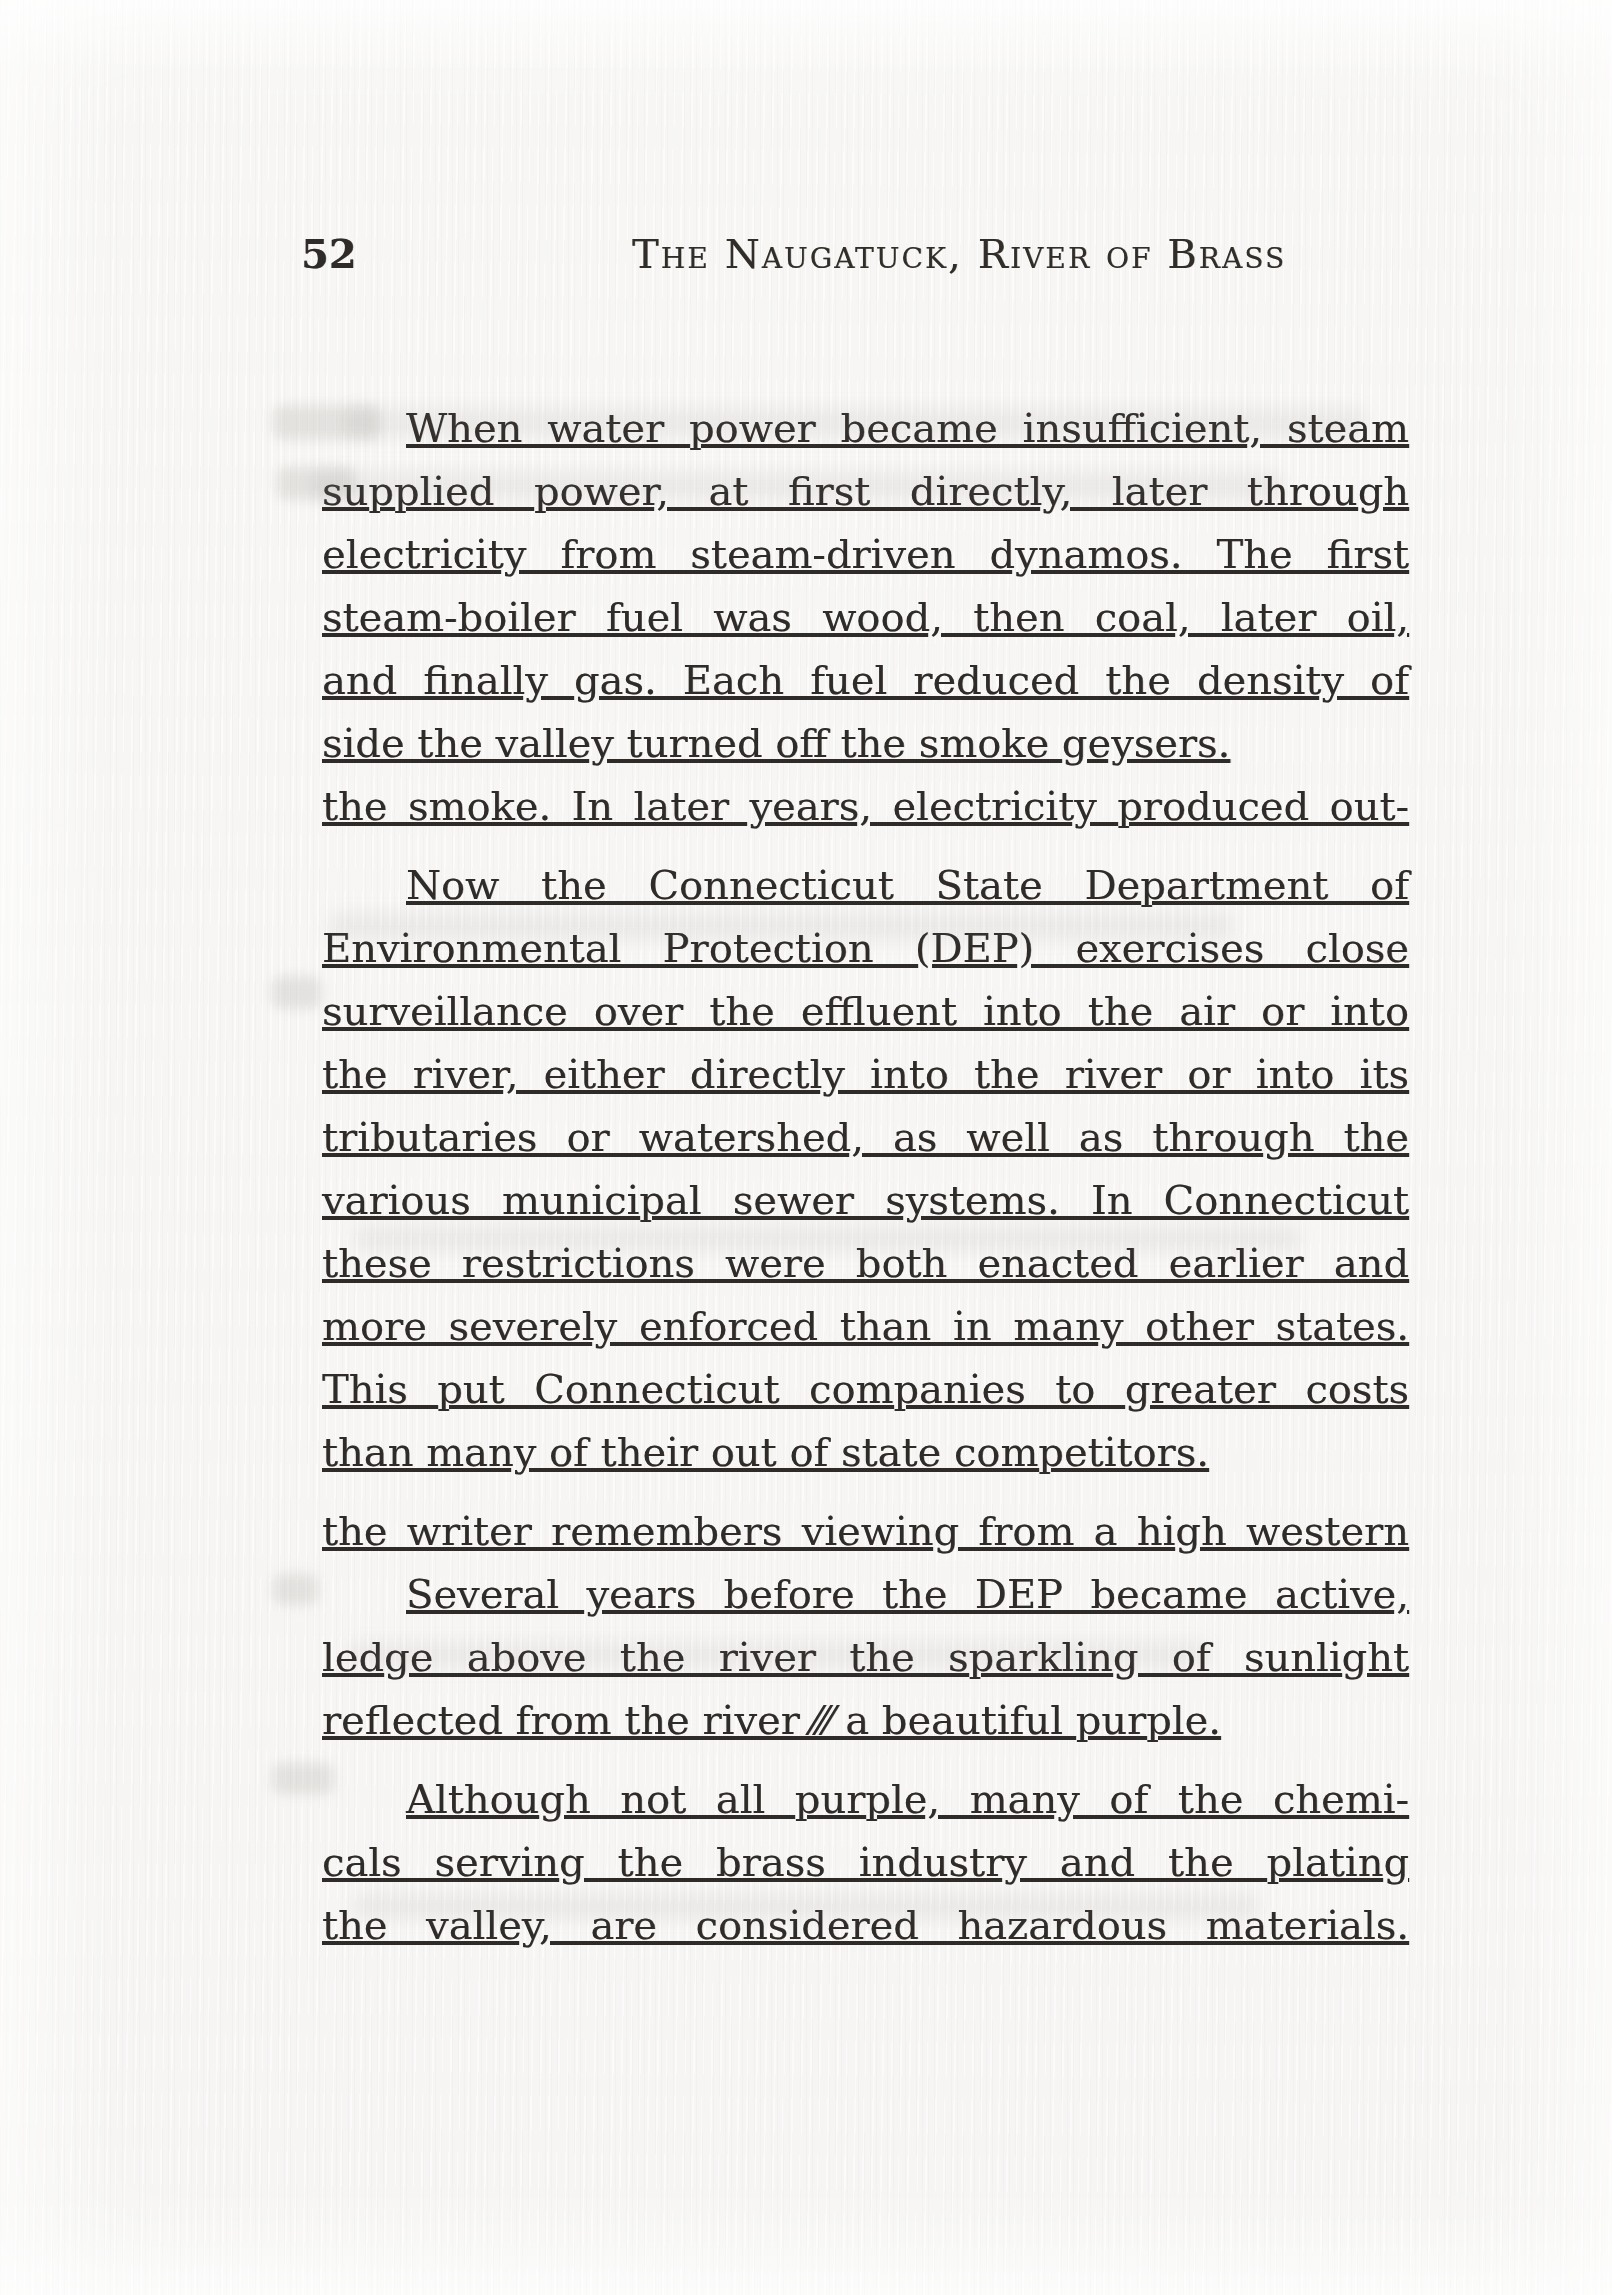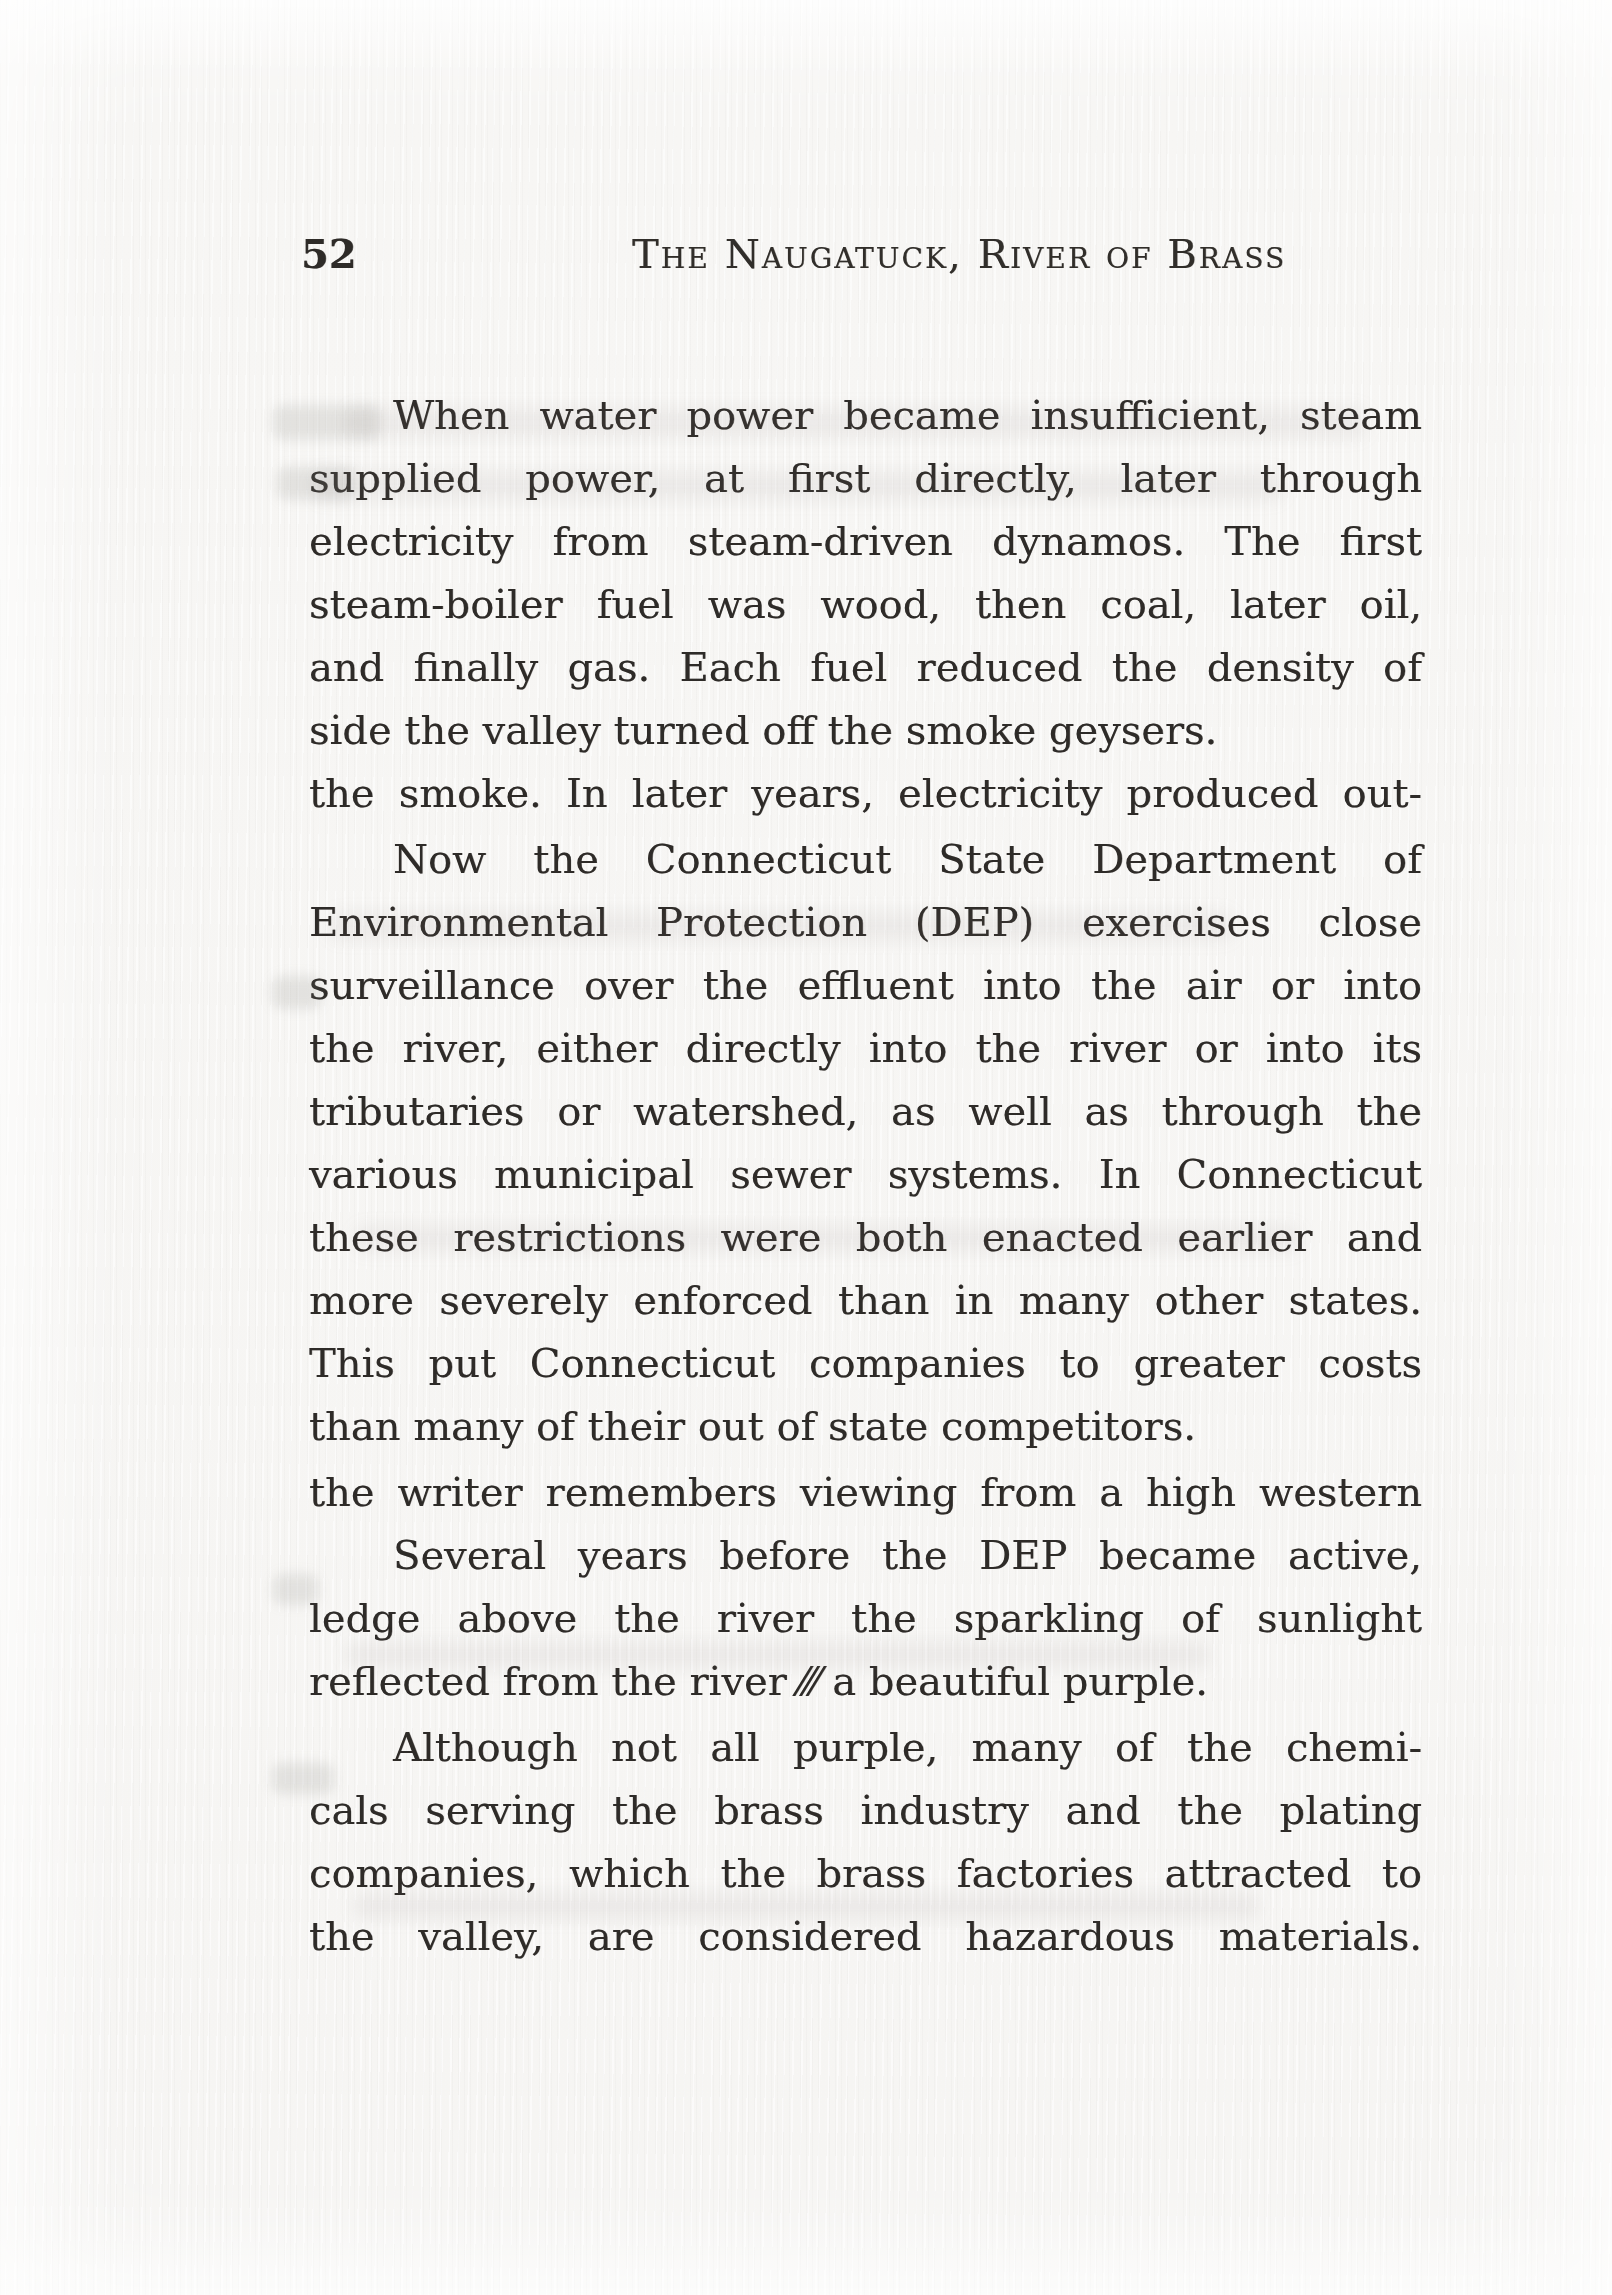--- a/index.html
+++ b/index.html
@@ -40,21 +40,21 @@
     text-align: center;
   }
 
   
   .text-block {
     position: absolute; left: 306px; top: 381px; width: 1119px;
     font-size: 40px; line-height: 63px;
     color: #2e2b28;
     text-shadow: 0.4px 0 0 rgba(46,43,40,0.45);
   }
-  .para { margin: 3px; }
+  .para { margin: 16px; text-decoration: underline; }
   .line {
     text-align: justify;
     text-align-last: justify;
     white-space: normal;
     height: 63px;
     overflow: visible;
   }
   .line.first { text-indent: 84px; }
   .line.last { text-align-last: left; }
 
@@ -105,21 +105,20 @@
     <div class="para">
       <div class="line">the writer remembers viewing from a high western</div>
       <div class="line first">Several years before the DEP became active,</div>
       <div class="line">ledge above the river the sparkling of sunlight</div>
       <div class="line last">reflected from the river ⁄⁄⁄ a beautiful purple.</div>
     </div>
 
     <div class="para">
       <div class="line first">Although not all purple, many of the chemi-</div>
       <div class="line">cals serving the brass industry and the plating</div>
-      <div class="line">companies, which the brass factories attracted to</div>
       <div class="line">the valley, are considered hazardous materials.</div>
     </div>
 
   </main>
 
   <div class="smudge" style="left:273px; top:405px; width:107px; height:35px;"></div>
   <div class="smudge" style="left:277px; top:467px; width:78px;  height:33px;"></div>
   <div class="smudge band" style="left:346px; top:407px; width:1021px; height:31px;"></div>
   <div class="smudge band" style="left:313px; top:471px; width:971px; height:30px;"></div>
   <div class="smudge band" style="left:329px; top:912px; width:905px; height:28px;"></div>

